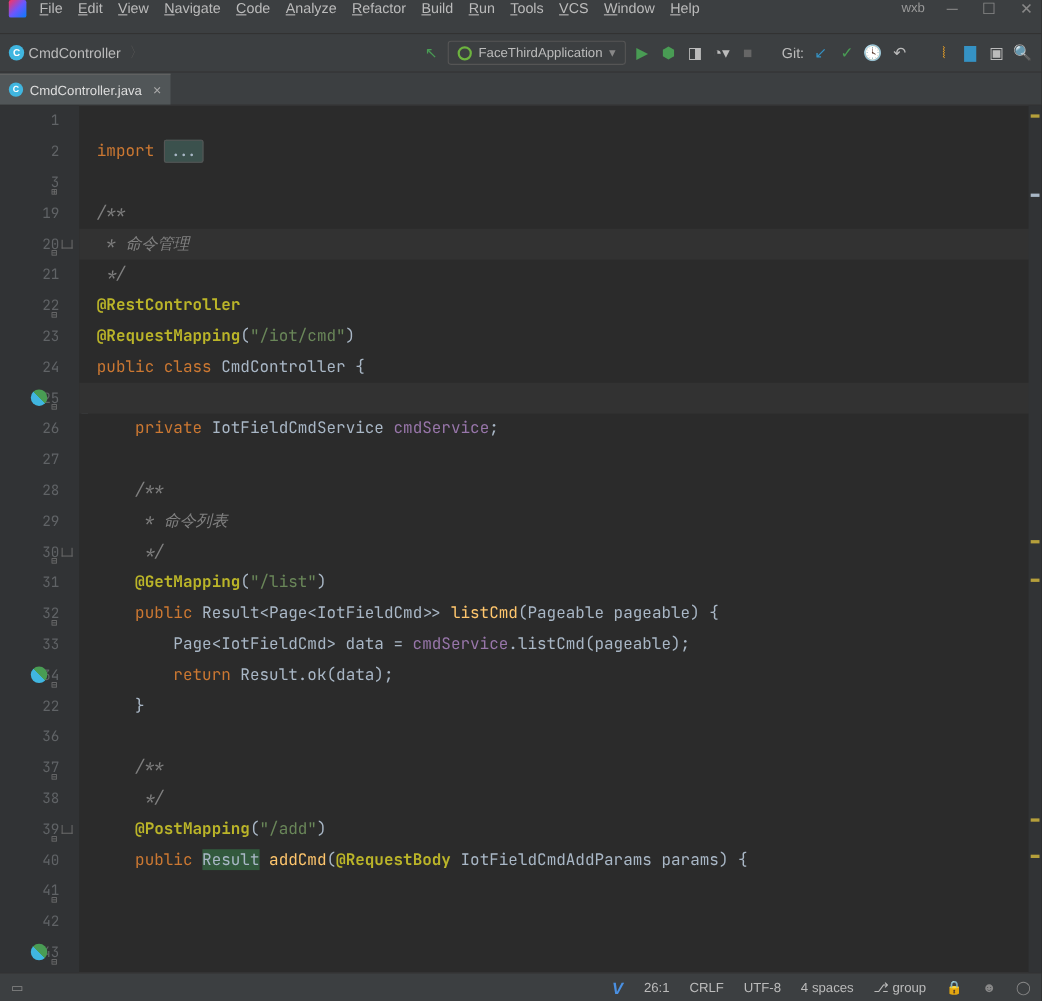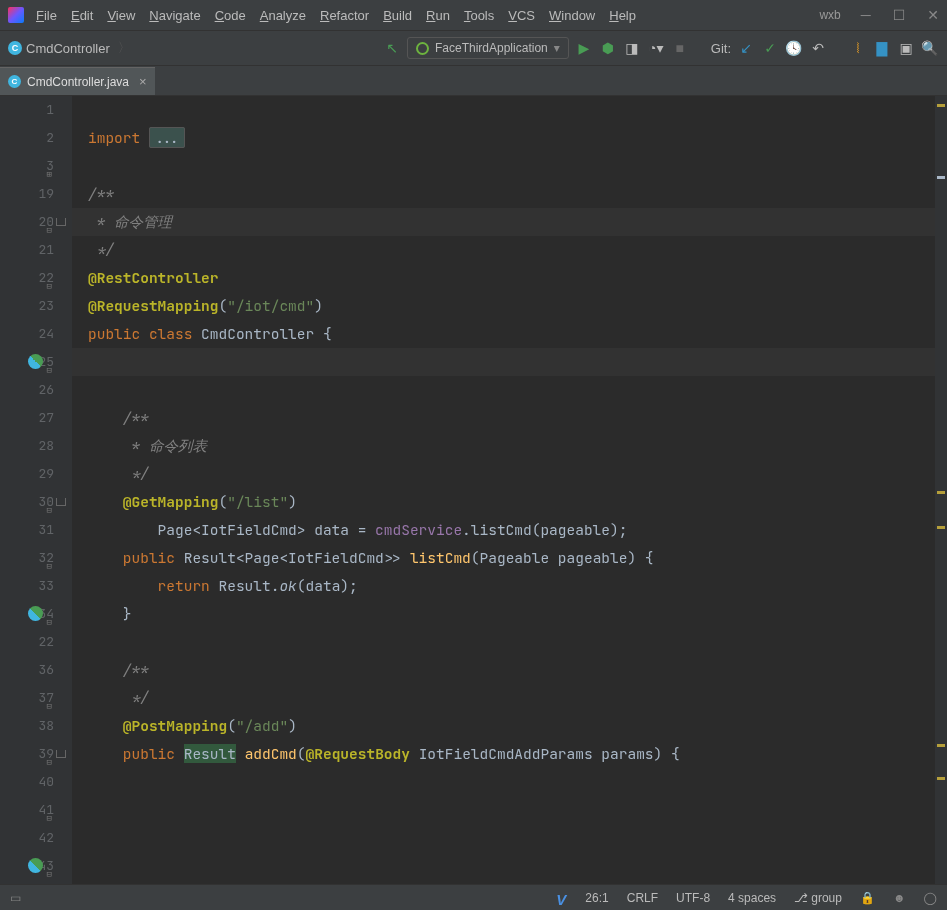--- a/index.html
+++ b/index.html
@@ -1,19 +1,19 @@
 <!DOCTYPE html>
 <html><head>
 <meta charset="utf-8">
 <style>
 * { margin:0; padding:0; box-sizing:border-box; }
 body { width:947px; height:910px; background:#2b2b2b; font-family:"Segoe UI",Arial,sans-serif; font-size:13px; color:#bbb; overflow:hidden; }
 
 
-.titlebar { height:30px; background:#3c3f41; display:flex; align-items:center; padding:0 8px; }
+.titlebar { height:30px; background:#3c3f41; display:flex; padding:0 8px; }
 .titlebar .logo { width:16px; height:16px; background:linear-gradient(135deg,#fe315d,#6b57ff,#087cfa); border-radius:2px; margin-right:12px; }
 .titlebar .menu { display:flex; gap:14px; color:#bbb; }
 .titlebar .menu span u { text-decoration:underline; }
 .titlebar .spacer { flex:1; }
 .titlebar .proj { color:#999; margin-right:20px; font-size:12px; }
 .titlebar .winbtns { display:flex; gap:22px; color:#888; font-size:14px; }
 
 
 .toolbar { height:36px; background:#3c3f41; border-top:1px solid #323232; border-bottom:1px solid #323232; display:flex; align-items:center; padding:0 8px; gap:6px; }
 .crumb { display:flex; align-items:center; gap:4px; color:#bbb; font-size:13px; }
@@ -41,21 +41,21 @@
 
 .code { flex:1; font-family:"JetBrains Mono","Consolas",monospace; font-size:14.5px; line-height:28px; color:#a9b7c6; padding-left:16px; position:relative; }
 .code .row { height:28px; white-space:pre; }
 .code .row.hl { background:#323232; margin-left:-16px; padding-left:16px; margin-right:-20px; }
 .kw { color:#cc7832; }
 .str { color:#6a8759; }
 .cmt { color:#808080; font-style:italic; }
 .ann { color:#bbb529;font-weight:bold; }
 .fld { color:#9876aa; }
 .fn { color:#ffc66d; }
-.it { font-style:italic; }
+.it { }
 .fold-box { background:#3b514d; border:1px solid #555; padding:0 4px; border-radius:2px; }
 
 .stripe { width:12px; background:#313335; position:relative; }
 .stripe .mark { position:absolute; left:2px; width:8px; height:3px; }
 .stripe .y { background:#b59f3b; }
 .stripe .w { background:#a9b7c6; }
 
 .highlight-hint { position:absolute; left:74px; top:254px; width:6px; height:26px; background:#4a4f52; }
 
 
@@ -167,27 +167,28 @@
       <div class="row"></div>
       <div class="row"><span class="kw">import </span><span class="fold-box">...</span></div>
       <div class="row"></div>
       <div class="row"><span class="cmt">/**</span></div>
       <div class="row hl"><span class="cmt"> * 命令管理</span></div>
       <div class="row"><span class="cmt"> */</span></div>
       <div class="row"><span class="ann">@RestController</span></div>
       <div class="row"><span class="ann">@RequestMapping</span><span>(</span><span class="str">"/iot/cmd"</span><span>)</span></div>
       <div class="row"><span class="kw">public class </span><span>CmdController {</span></div>
       <div class="row hl"></div>
+      <div class="row"><span>    </span><span class="kw">private </span><span>IotFieldCmdService </span><span class="fld">cmdService</span><span>;</span></div>
       <div class="row"></div>
       <div class="row"><span>    </span><span class="cmt">/**</span></div>
       <div class="row"><span>    </span><span class="cmt"> * 命令列表</span></div>
       <div class="row"><span>    </span><span class="cmt"> */</span></div>
       <div class="row"><span>    </span><span class="ann">@GetMapping</span><span>(</span><span class="str">"/list"</span><span>)</span></div>
+      <div class="row"><span>    </span><span class="kw">public </span><span>Result&lt;Page&lt;IotFieldCmd&gt;&gt; </span><span class="fn">listCmd</span><span>(Pageable pageable) {</span></div>
       <div class="row"><span>        Page&lt;IotFieldCmd&gt; data = </span><span class="fld">cmdService</span><span>.listCmd(pageable);</span></div>
-      <div class="row"><span>    </span><span class="kw">public </span><span>Result&lt;Page&lt;IotFieldCmd&gt;&gt; </span><span class="fn">listCmd</span><span>(Pageable pageable) {</span></div>
       <div class="row"><span>        </span><span class="kw">return </span><span>Result.</span><span class="it">ok</span><span>(data);</span></div>
       <div class="row"><span>    }</span></div>
       <div class="row"></div>
       <div class="row"><span>    </span><span class="cmt">/**</span></div>
       <div class="row"><span>    </span><span class="cmt"> */</span></div>
       <div class="row"><span>    </span><span class="ann">@PostMapping</span><span>(</span><span class="str">"/add"</span><span>)</span></div>
       <div class="row"><span>    </span><span class="kw">public </span><span style="background: rgb(50, 89, 61);">Result</span><span> </span><span class="fn">addCmd</span><span>(</span><span class="ann">@RequestBody</span><span> IotFieldCmdAddParams params) {</span></div>
     </div>
   <div class="stripe">
     <div class="mark y" style="top:8px;"></div>

